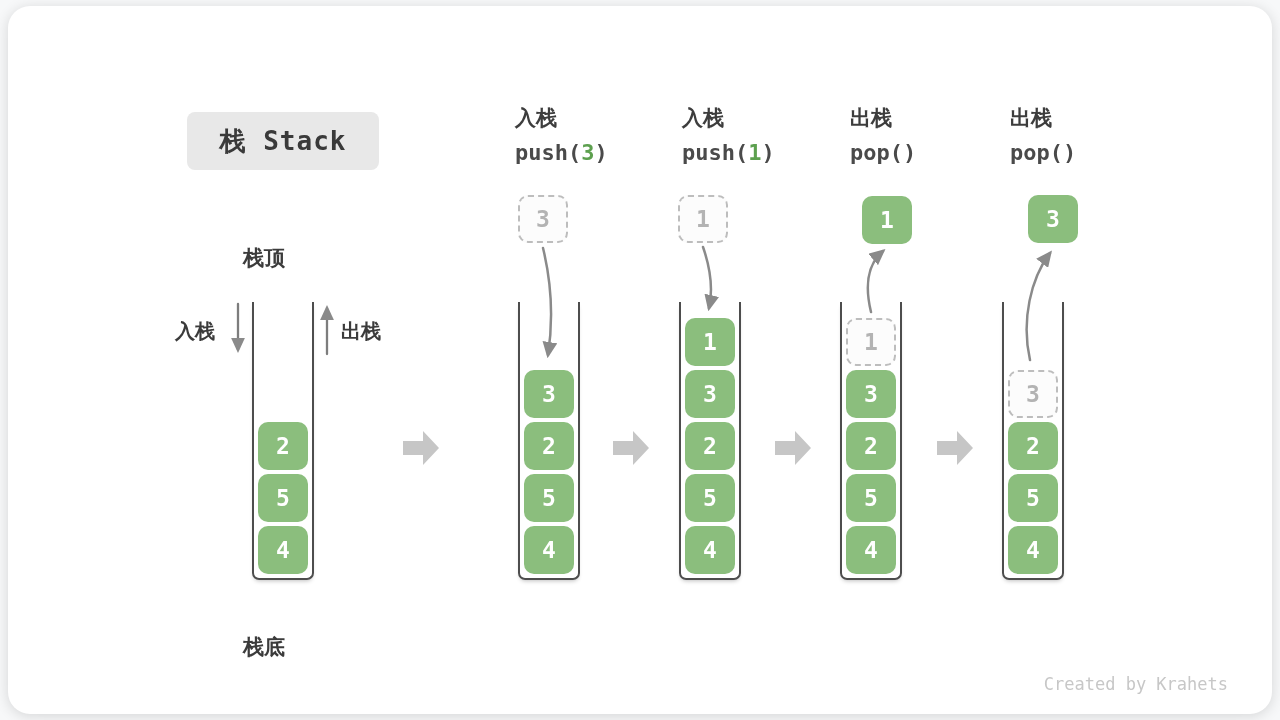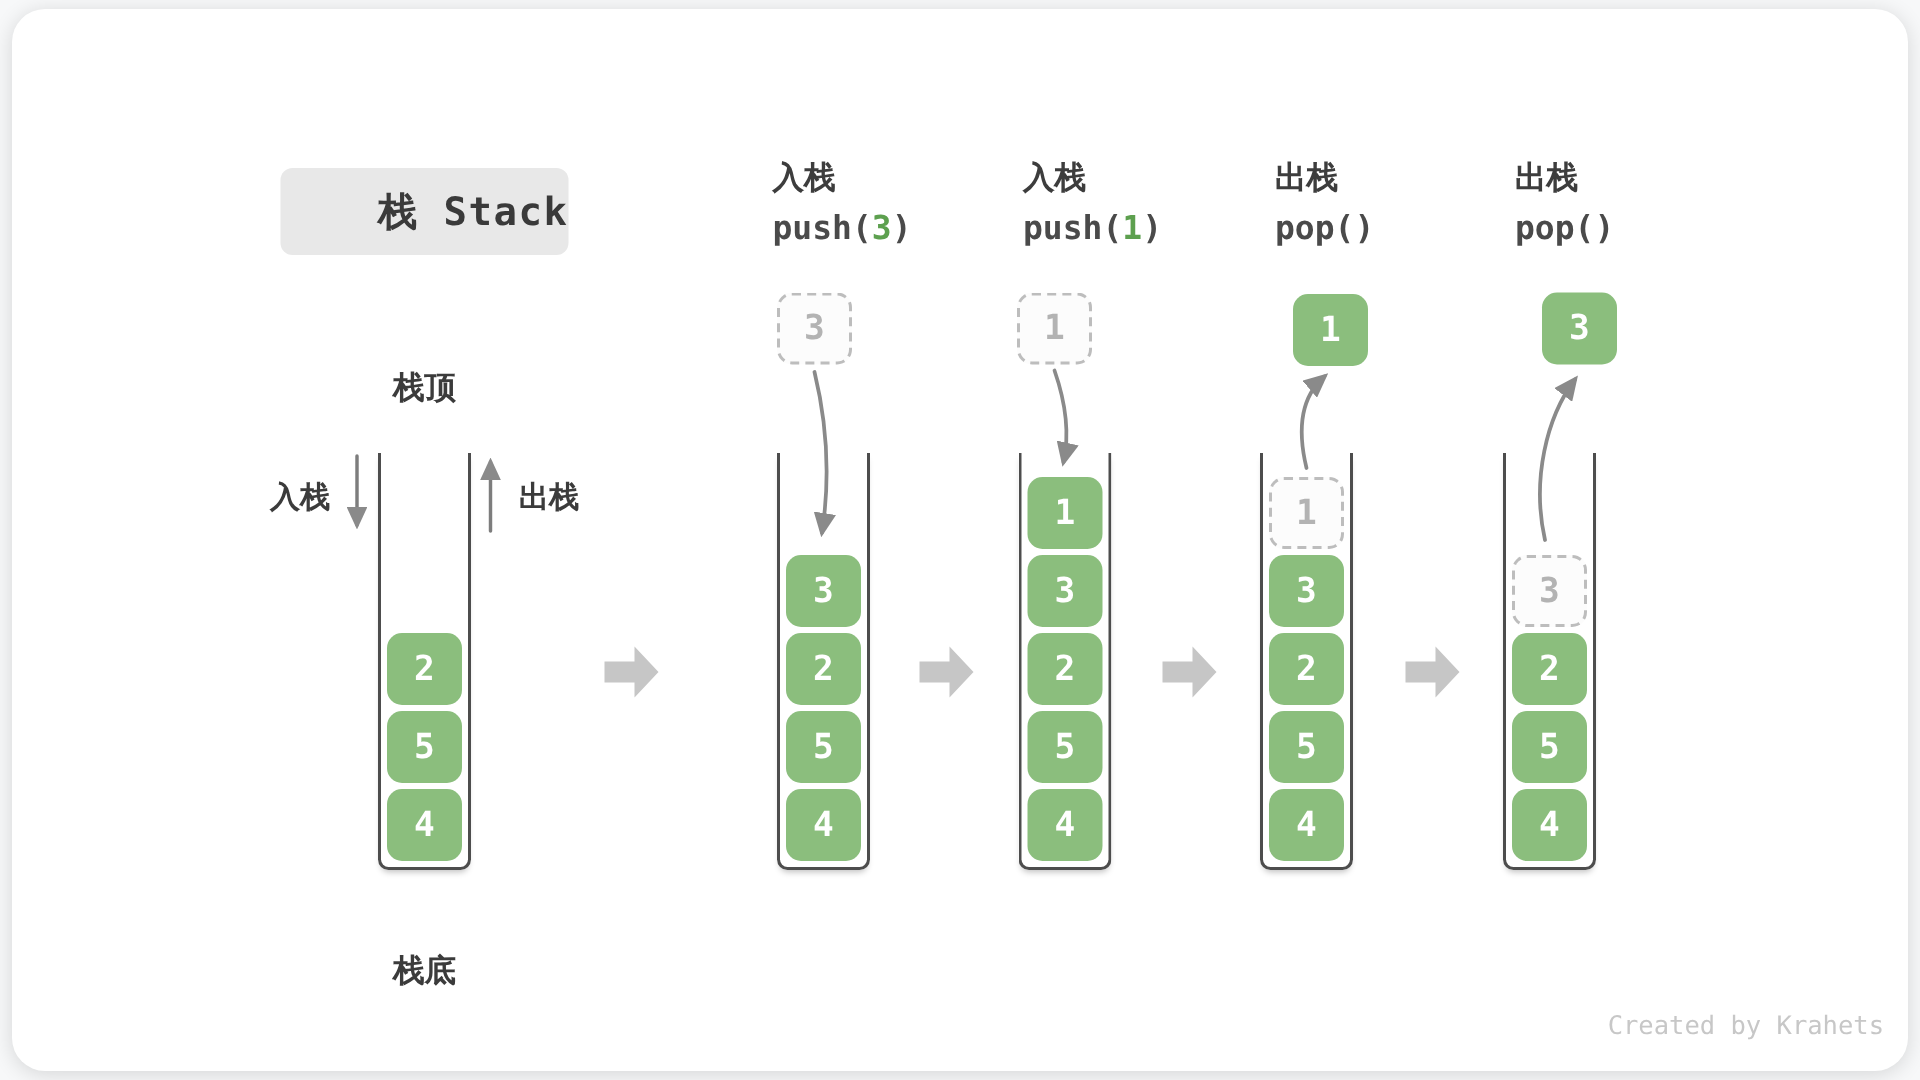--- a/index.html
+++ b/index.html
@@ -15,21 +15,21 @@
     left: 8px; top: 6px; right: 8px; bottom: 6px;
     background: #ffffff;
     border-radius: 22px;
     box-shadow: 0 2px 14px rgba(0,0,0,0.14);
   }
   
   .title-box {
     position: absolute; left: 187px; top: 112px;
     width: 192px; height: 58px;
     background: #e8e8e8; border-radius: 8px;
-    display: flex; align-items: center; justify-content: flex-end;
+    display: flex; align-items: center; justify-content: center;
     font-family: "DejaVu Sans Mono", monospace;
     font-size: 26px; font-weight: 700; color: #3a3a3a;
     letter-spacing: 1px;
   }
   
   .op {
     position: absolute; top: 104px;
     color: #3d3d3d;
   }
   .op .cn { font-size: 21px; font-weight: 700; line-height: 28px; }
@@ -82,21 +82,21 @@
   .float-block {
     position: absolute; width: 50px; height: 48px;
     background: var(--block-green, #8bbe7d); border-radius: 10px;
     display: flex; align-items: center; justify-content: center;
     color: #ffffff; font-size: 23px; font-weight: 700;
     font-family: "DejaVu Sans Mono", monospace;
   }
   
   .lab {
     position: absolute; color: #3b3b3b;
-    font-size: 21px; font-weight: 700; text-align: center;
+    font-size: 21px; font-weight: 700; 
   }
   
   .overlay {
     position: absolute; left: 0; top: 0;
     pointer-events: none;
   }
   .curve {
     fill: none;
     stroke: var(--arrow-gray, #8a8a8a);
     stroke-width: 2.5;
@@ -105,21 +105,21 @@
   .small-arrow {
     fill: none;
     stroke: #7d7d7d;
     stroke-width: 2.3;
     stroke-linecap: round;
   }
   .ah-fill { fill: var(--arrow-gray, #8a8a8a); }
   .big-arrow { fill: var(--big-arrow-gray, #c6c6c6); }
   
   .credit {
-    position: absolute; top: 674px; right: 24px;
+    position: absolute; top: 674px; right: 52px;
     font-family: "DejaVu Sans Mono", monospace;
     font-size: 17px; color: #c7c7c7;
   }
 </style>
 </head>
 <body>
 
 <div class="canvas">
   <div class="card"></div>
 

